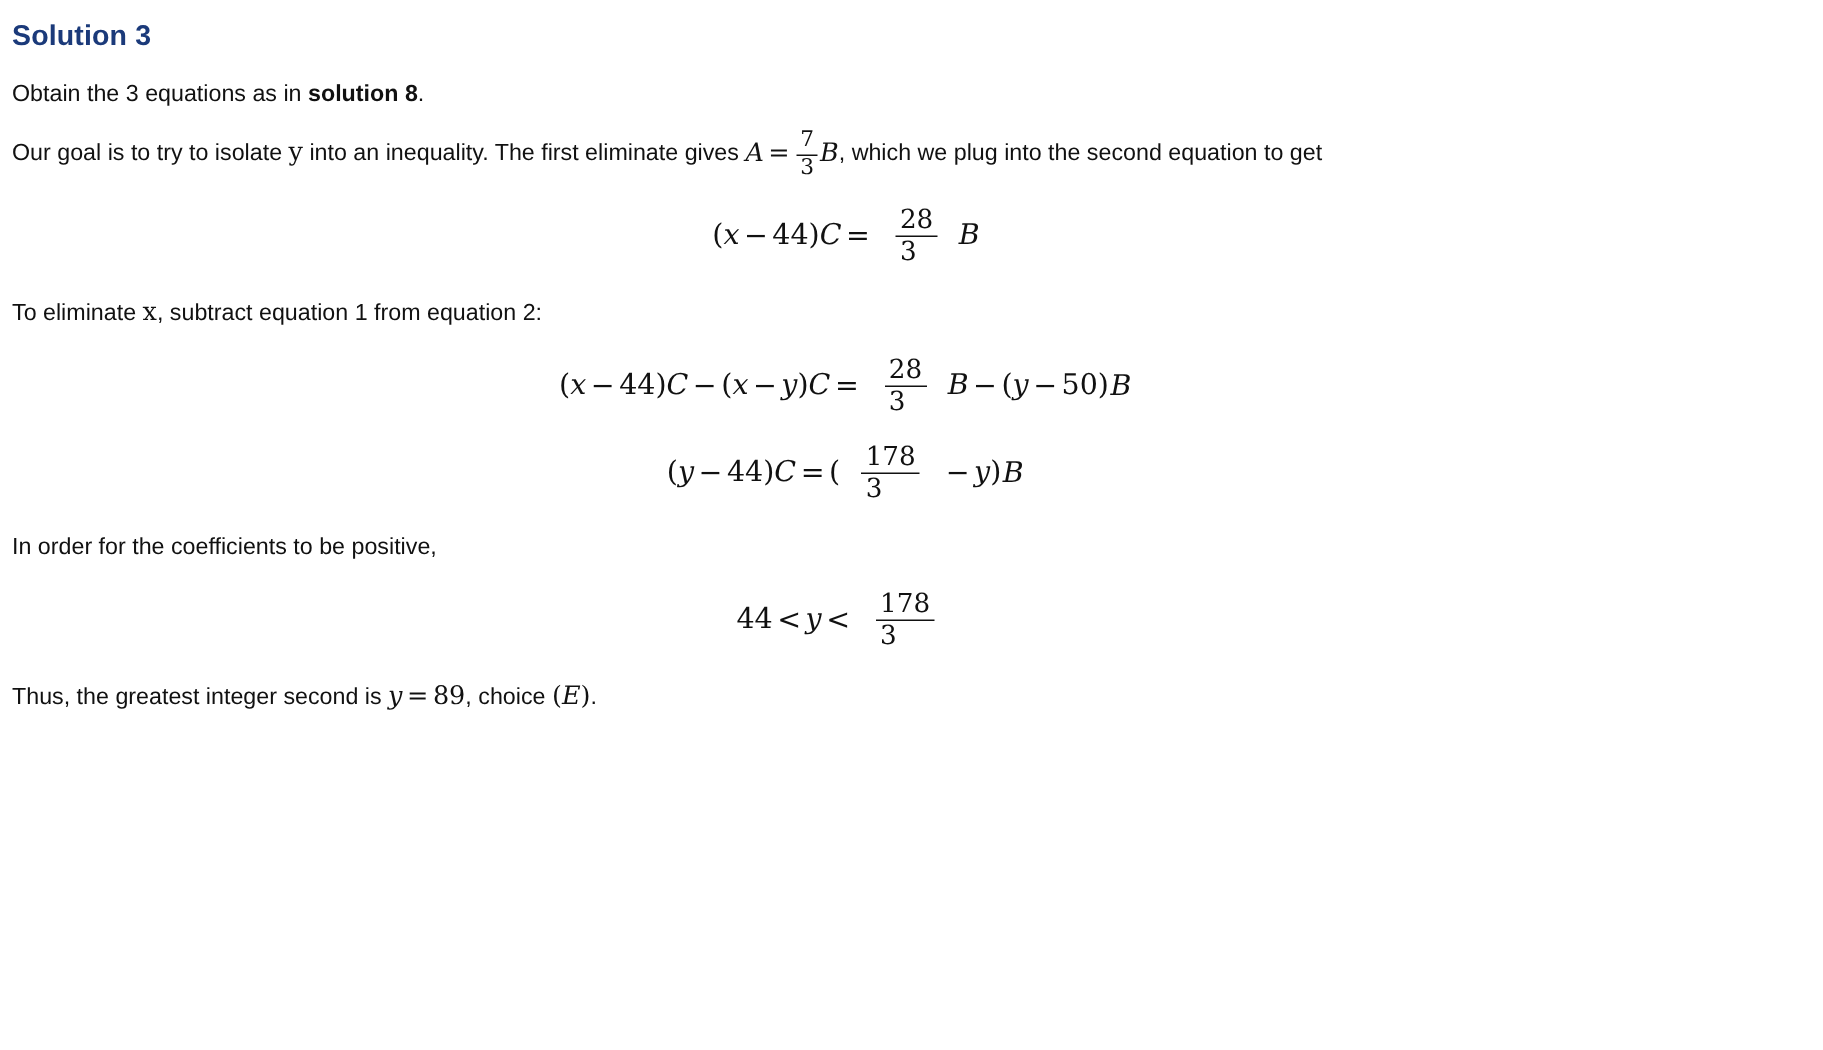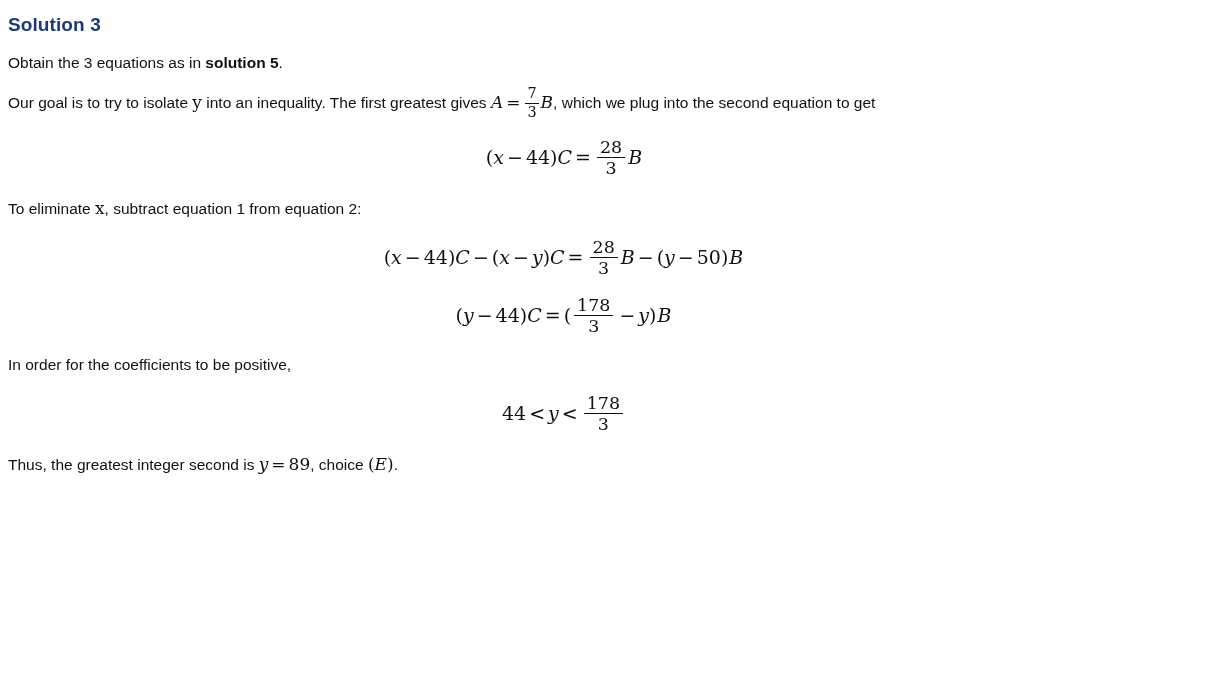--- a/index.html
+++ b/index.html
@@ -46,22 +46,22 @@
   .inline-math {
     font-family: "DejaVu Serif", serif;
     font-size: 17px;
     font-style: normal;
     white-space: nowrap;
   }
   
   .frac {
     display: inline-block;
     vertical-align: -0.55em;
-    text-align: center;
-    margin: 0 3px;
+    text-align: left;
+    margin: 0 14px;
     line-height: 1.05;
   }
   .frac .num {
     display: block;
     padding: 0 3px 1px 3px;
     font-size: 0.92em;
   }
   .frac .den {
     display: block;
     border-top: 1.3px solid #111111;
@@ -89,28 +89,28 @@
   b.bold-ref { font-weight: bold; }
 </style>
 </head>
 <body>
 
 <div class="page">
 
   <div class="section-title" style="color: rgb(27, 58, 122);">Solution 3</div>
 
   <p class="para">
-    <span>Obtain the 3 equations as in </span><b class="bold-ref">solution 5</b><span>.</span>
+    <span>Obtain the 3 equations as in </span><b class="bold-ref">solution 8</b><span>.</span>
   </p>
 
 
 
 
   <p class="para">
-    <span>Our goal is to try to isolate </span><span class="mi inline-math">y</span><span> into an inequality. The first greatest gives </span><span class="inline-math"><span class="mi">A</span><span class="op">=</span><span class="frac-sm"><span class="num mn">7</span><span class="den mn">3</span></span><span class="mi">B</span></span><span>, which we plug into the second equation to get</span>
+    <span>Our goal is to try to isolate </span><span class="mi inline-math">y</span><span> into an inequality. The first eliminate gives </span><span class="inline-math"><span class="mi">A</span><span class="op">=</span><span class="frac-sm"><span class="num mn">7</span><span class="den mn">3</span></span><span class="mi">B</span></span><span>, which we plug into the second equation to get</span>
   </p>
 
   <div class="math-block">
     <span class="mn">(</span><span class="mi">x</span><span class="op">−</span><span class="mn">44</span><span class="mn">)</span><span class="mi">C</span><span class="op">=</span><span class="frac"><span class="num mn">28</span><span class="den mn">3</span></span><span class="mi">B</span>
   </div>
 
   <p class="para">
     <span>To eliminate </span><span class="mi inline-math">x</span><span>, subtract equation 1 from equation 2:</span>
   </p>
 

